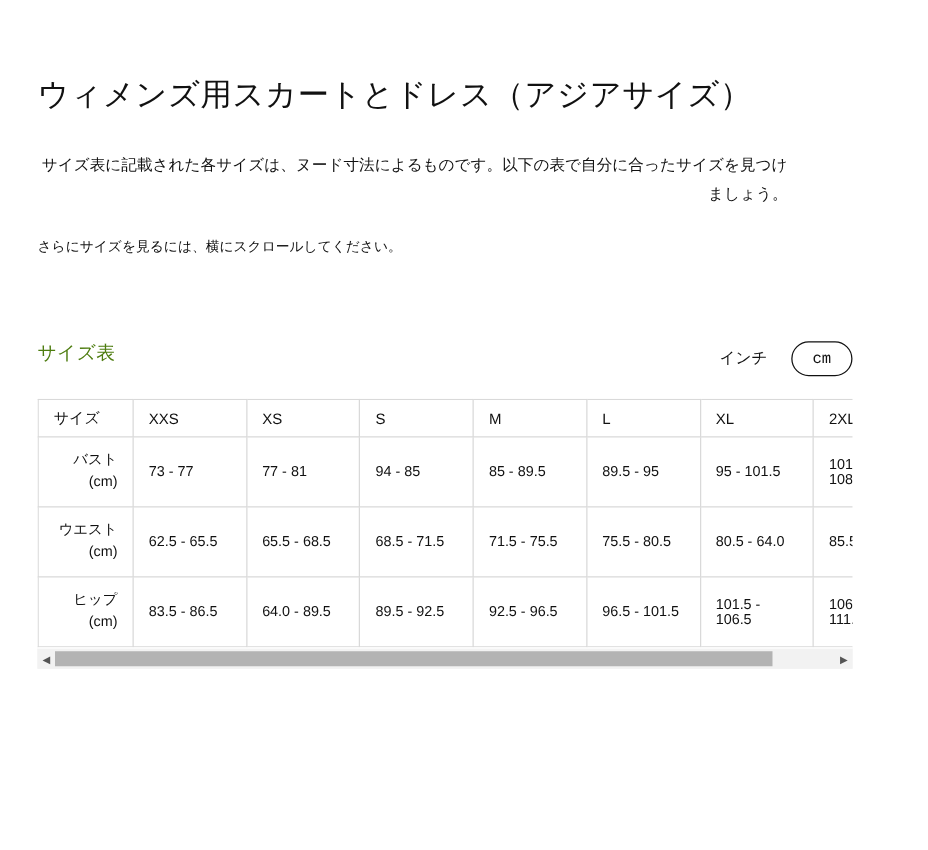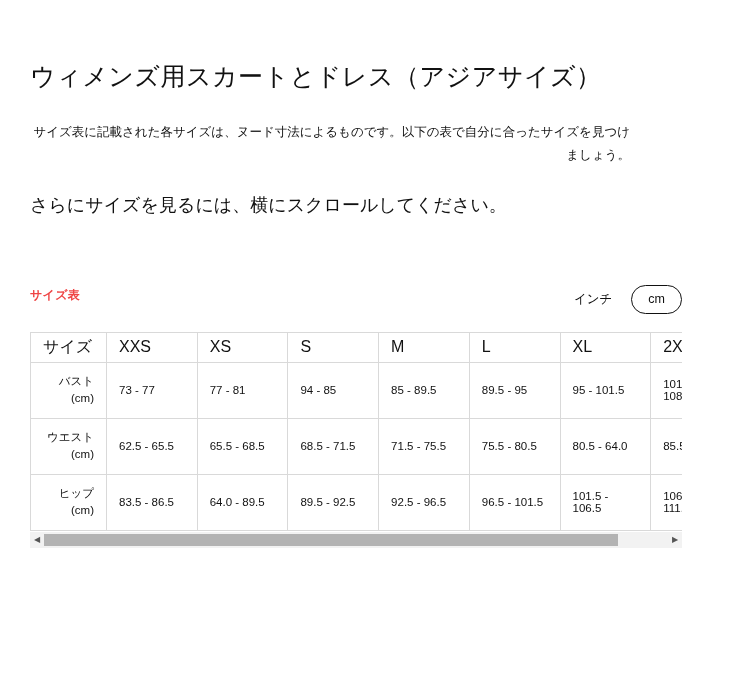--- a/index.html
+++ b/index.html
@@ -36,42 +36,43 @@
   }
   .intro {
     font-size: 12.5px;
     line-height: 1.85;
     color: #111111;
     margin: 0 0 22px 0;
     max-width: 600px;
     text-align: right;
   }
   .scroll-note {
-    font-size: 18px;
+    font-size: 11px;
     line-height: 1.8;
     color: #111111;
     margin: 0 0 60px 0;
   }
   .section-head {
     display: flex;
     align-items: center;
     justify-content: space-between;
     margin-bottom: 22px;
   }
   .section-title {
-    font-size: 12px;
-    font-weight: bold;
-    color: #ef4444;
+    font-size: 15px;
+    font-weight: normal;
+    color: #4d7c0f;
     letter-spacing: 0.3px;
   }
   .unit-toggle {
     display: flex;
     gap: 2px;
     position: relative;
     top: 4px;
+    font-family: Liberation Mono, monospace;
   }
   .unit-btn {
     font-size: 12.5px;
     color: #111111;
     padding: 7px 16px;
     border-radius: 999px;
     border: 1px solid transparent;
     background: transparent;
     cursor: pointer;
     line-height: 1;
@@ -99,21 +100,21 @@
     padding: 0 12px;
     text-align: left;
     vertical-align: middle;
     font-weight: normal;
     color: #111111;
     height: 56px;
     box-sizing: border-box;
   }
   table.size-table thead th {
     height: 30px;
-    font-size: 16px;
+    font-size: 12px;
     color: #111111;
     border-top: 1px solid #d9d9d9;
   }
   table.size-table col.first, table.size-table td.first, table.size-table th.first {
     width: 76px;
   }
   table.size-table td.rowhead {
     line-height: 1.5;
     font-size: 11.5px;
   }

